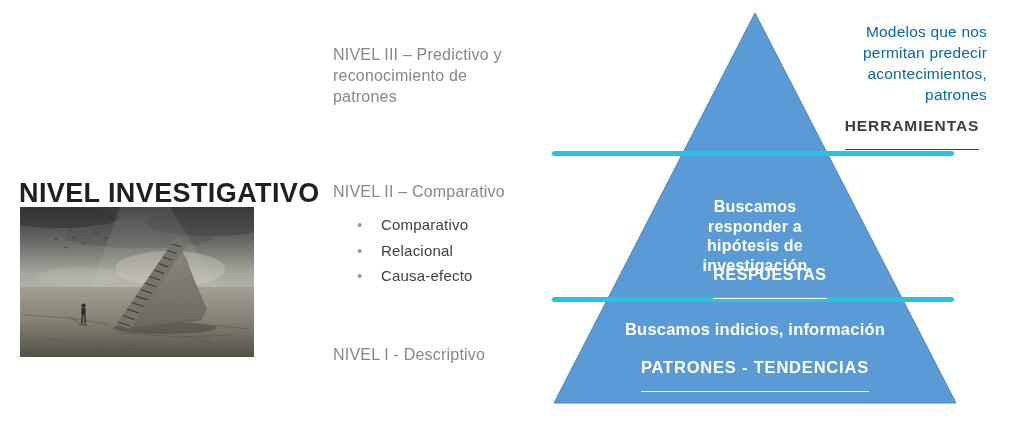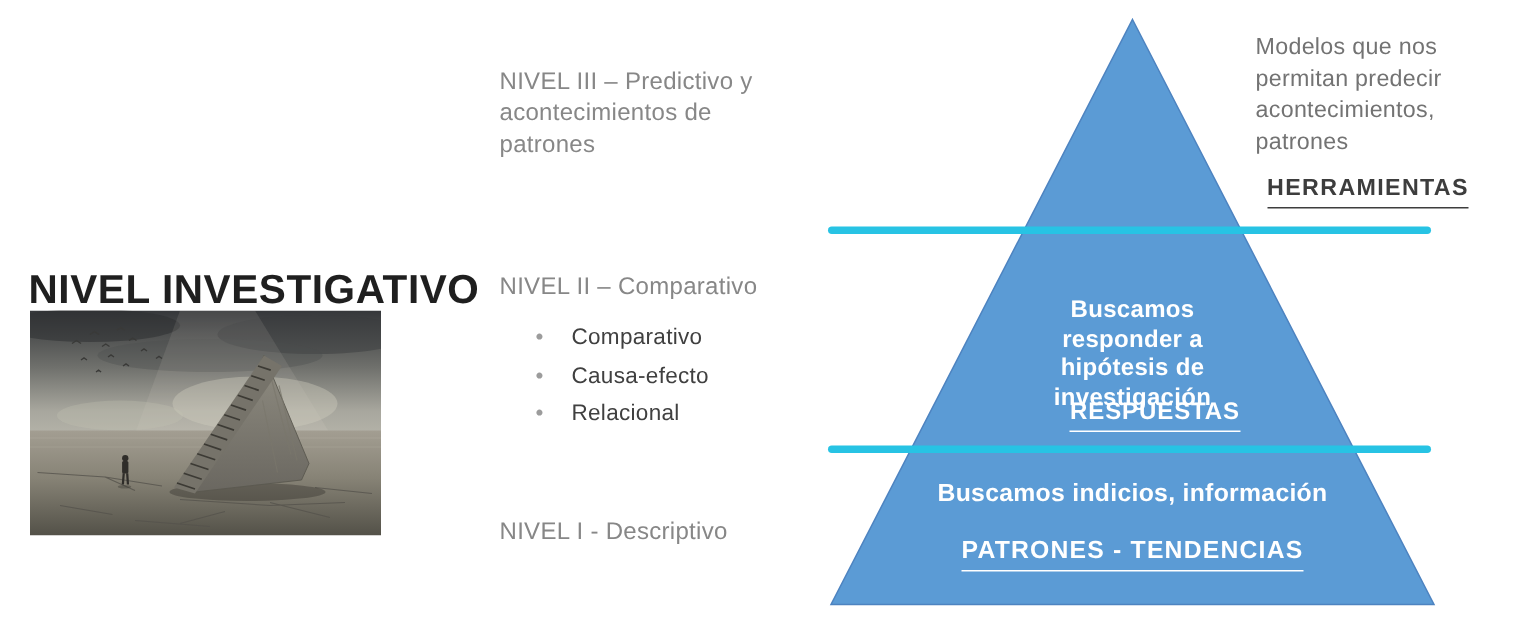--- a/index.html
+++ b/index.html
@@ -25,28 +25,28 @@
   .pyramid{position:absolute;left:540px;top:8px;width:430px;height:400px;}
   .divider{position:absolute;left:552px;width:402px;height:5px;border-radius:2.5px;background:#27c3e4;}
   .d1{top:151px;}
   .d2{top:297px;}
   .pyr-text{position:absolute;color:#ffffff;font-weight:700;text-align:center;letter-spacing:.2px;}
   .mid{left:695px;top:173px;width:120px;font-size:16px;line-height:19.5px;margin-top:24px;}
   .mid-key{left:670px;top:266px;width:200px;font-size:16px;letter-spacing:.6px;}
   .bottom-text{left:605px;top:320px;width:300px;font-size:16.5px;white-space:nowrap;}
   .bottom-key{left:605px;top:358px;width:300px;font-size:16.5px;letter-spacing:.8px;white-space:nowrap;}
   .note{
-    position:absolute;left:837px;top:21px;width:150px;text-align:left;
-    color:#737373;font-size:15.5px;line-height:21px;letter-spacing:.2px;
+    position:absolute;left:837px;top:21px;width:150px;text-align:right;
+    color:#0369a1;font-size:15.5px;line-height:21px;letter-spacing:.2px;
   }
   .note-key{
     position:absolute;left:827px;top:117px;width:170px;text-align:center;
     color:#3d3d3d;font-size:15.5px;font-weight:700;letter-spacing:.9px;
   }
-  .u{display:inline-block;border-bottom:1.6px solid currentColor;padding-bottom:3px;}
+  .u{display:inline-block;border-bottom:1.6px solid currentColor;padding-bottom:14px;}
 </style>
 </head>
 <body>
 
 <div class="slide">
 
   <h1 class="title">NIVEL INVESTIGATIVO</h1>
 
   <div class="photo">
     <svg viewBox="0 0 234 150" preserveAspectRatio="none">
@@ -87,26 +87,26 @@
       </g>
       <g>
         <ellipse cx="63" cy="117.5" rx="4.5" ry="1.2" fill="#2f2d29" opacity="0.35"></ellipse>
         <circle cx="63.5" cy="98.5" r="2.1" fill="#2f2d29"></circle>
         <rect x="61.4" y="100.4" width="4.2" height="8.2" rx="1" fill="#2f2d29"></rect>
         <path d="M62.5,108.5 l-0.6,7.5 M64.8,108.5 l0.5,7.5" stroke="#2f2d29" stroke-width="1.5" fill="none"></path>
       </g>
     </svg>
   </div>
 
-  <div class="lvl l3">NIVEL III – Predictivo y acontecimientos de patrones</div>
+  <div class="lvl l3">NIVEL III – Predictivo y reconocimiento de patrones</div>
   <div class="lvl l2">NIVEL II – Comparativo</div>
   <ul class="bullets">
     <li>Comparativo</li>
+    <li>Relacional</li>
     <li>Causa-efecto</li>
-    <li>Relacional</li>
   </ul>
   <div class="lvl l1">NIVEL I - Descriptivo</div>
 
   <svg class="pyramid" viewBox="0 0 430 400">
     <polygon points="215,5 416,395 14,395" fill="#5b9bd5" stroke="#4d83c0" stroke-width="1"></polygon>
   </svg>
   <div class="divider d1"></div>
   <div class="divider d2"></div>
 
   <div class="pyr-text mid">Buscamos responder a hipótesis de investigación</div>

